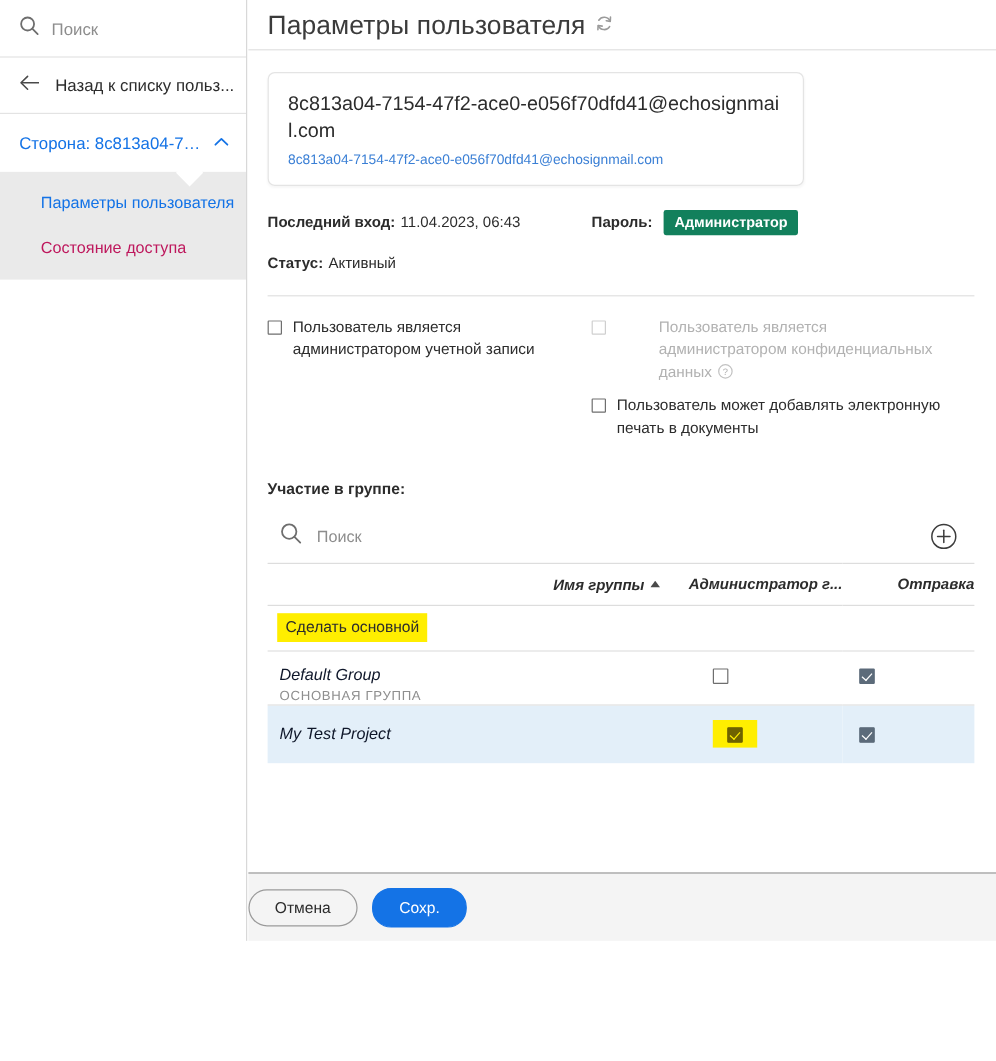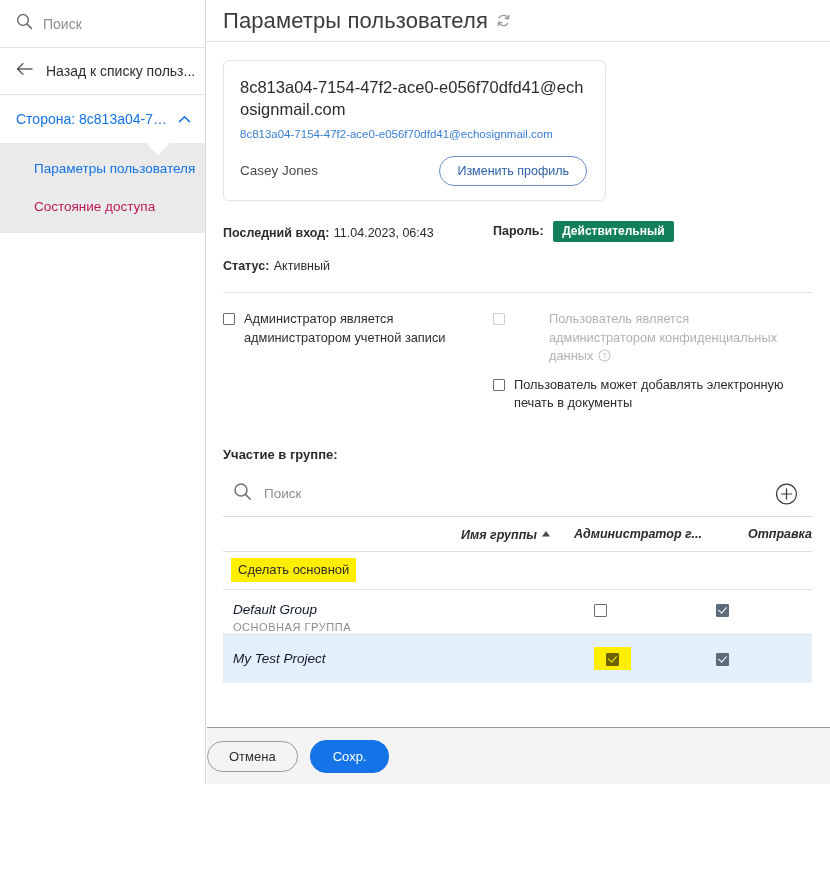--- a/index.html
+++ b/index.html
@@ -72,21 +72,21 @@
   .page-title {
     font-size: 22px; color: #3b3b3b; font-weight: 400; letter-spacing: .1px;
   }
   .refresh-ico { flex: 0 0 auto; display:block; margin-top: 3px; }
 
   .main-body { padding: 18px 18px 0 16px; }
 
   
   .profile-card {
     border: 1px solid #e4e4e4; border-radius: 6px;
-    padding: 16px 18px 14px 16px; width: 383px;
+    padding: 16px 18px 14px 16px; width: 447px;
     box-shadow: 0 1px 2px rgba(0,0,0,0.035);
   }
   .profile-uid {
     font-size: 16.5px; color: #2c2c2c; line-height: 1.32;
     word-break: break-all;
   }
   .profile-email {
     display: block; font-size: 11.5px; color: #3a7fd5;
     margin-top: 7px; text-decoration: none; word-break: break-all;
   }
@@ -277,54 +277,50 @@
           <polyline points="2.4,13.6 2.6,9.8 6.2,10.4" fill="none" stroke="#9b9b9b" stroke-width="1.4" stroke-linecap="round" stroke-linejoin="round"></polyline>
         </svg>
       </span>
     </div>
 
     <div class="main-body">
 
       <div class="profile-card">
         <div class="profile-uid">8c813a04-7154-47f2-ace0-e056f70dfd41@echosignmail.com</div>
         <a class="profile-email" href="#">8c813a04-7154-47f2-ace0-e056f70dfd41@echosignmail.com</a>
-        <div class="profile-row">
-          <span class="profile-name">Casey Jones</span>
-          <button class="btn-outline">Изменить профиль</button>
-        </div>
       </div>
 
       <div class="meta">
         <div class="meta-left">
           <span class="meta-k">Последний вход:</span>
           <span class="meta-v">11.04.2023, 06:43</span>
         </div>
         <div>
           <span class="meta-k">Пароль:</span>
-          <span class="badge">Действительный</span>
+          <span class="badge">Администратор</span>
         </div>
       </div>
 
       <div class="meta meta2">
         <div class="meta-left">
           <span class="meta-k">Статус:</span>
           <span class="meta-v">Активный</span>
         </div>
       </div>
 
       <div class="divider"></div>
 
       <div class="perms">
         <div class="perm-col">
 
           <div class="perm">
             <span class="cb">
                 <span class="box"></span>
               </span>
-            <span class="perm-text">Администратор является администратором учетной записи</span>
+            <span class="perm-text">Пользователь является администратором учетной записи</span>
           </div>
 
         </div>
 
         <div class="perm-col right">
 
           <div class="perm disabled">
             <span class="cb dim">
                 <span class="box"></span>
               </span>

